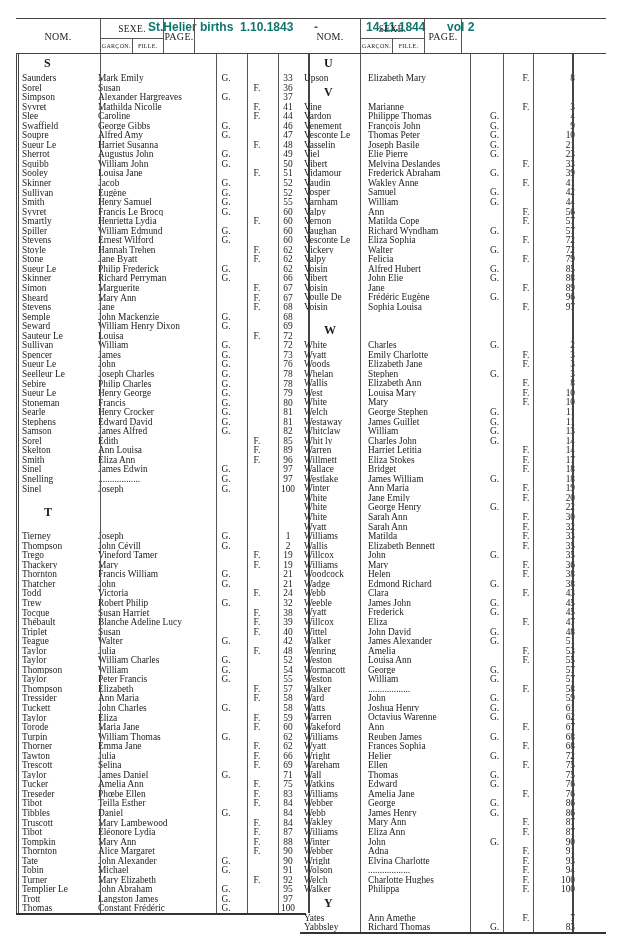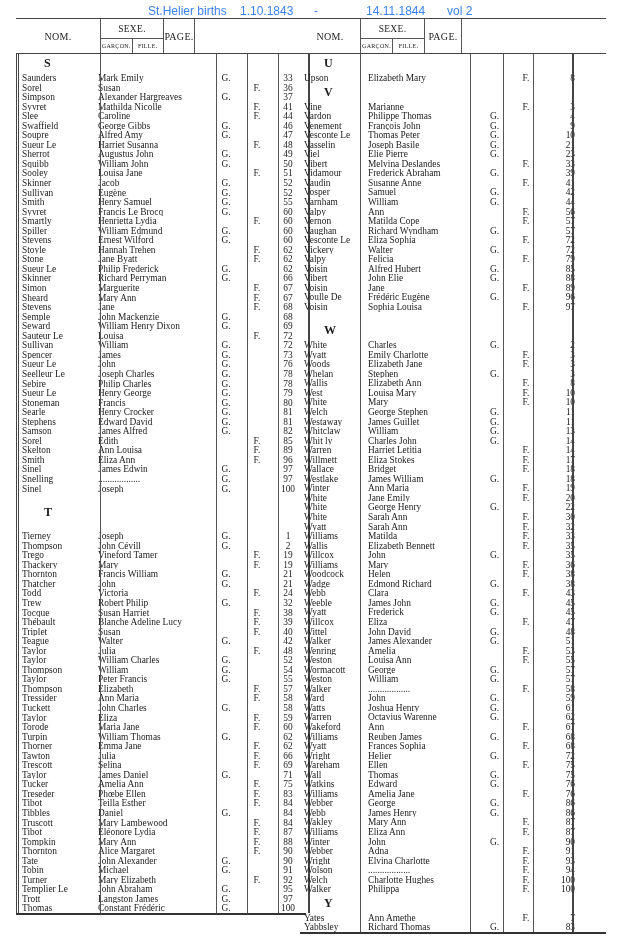--- a/index.html
+++ b/index.html
@@ -1,17 +1,17 @@
 <!DOCTYPE html>
 <html><head>
 <meta charset="utf-8">
 <style>
   html, body { margin:0; padding:0; background:#fff; }
   body { width:624px; height:950px; position:relative; overflow:hidden; font-family:"Liberation Serif","DejaVu Serif",serif; color:#1c1c1c; }
-  .title { position:absolute; top:4px; font-family:"Liberation Sans","DejaVu Sans",sans-serif; font-weight:normal; font-size:12px; color:#3b82f6; white-space:nowrap; }
+  .title { position:absolute; top:20px; font-family:"Liberation Sans","DejaVu Sans",sans-serif; font-weight:bold; font-size:12px; color:#0f766e; white-space:nowrap; }
   .page { position:absolute; left:0; top:0; width:624px; height:950px; }
   .col { position:absolute; top:18px; }
   .col.left { left:16px; width:290px; }
   .col.right { left:300px; width:306px; }
   .hdr { position:relative; height:34px; border-top:1.5px solid #444; border-bottom:1.5px solid #444; display:flex; }
   .hdr .c { border-right:1px solid #555; position:relative; font-size:10px; font-weight:normal; letter-spacing:0.3px; text-transform:uppercase; display:flex; align-items:center; justify-content:center; }
   .hdr .sexe { flex-direction:column; padding:0; }
   .hdr .sexe .top { height:19px; width:100%; display:flex; align-items:center; justify-content:center; border-bottom:1px solid #555; font-size:9.5px; }
   .hdr .sexe .bot { height:14px; width:100%; display:flex; }
   .hdr .sexe .bot span { flex:1; font-size:6px; display:flex; align-items:center; justify-content:center; }
@@ -739,21 +739,21 @@
         </div>
         <div class="row">
           <span class="n w-n">Vidamour</span>
           <span class="p w-p">Frederick Abraham</span>
           <span class="g w-g">G.</span>
           <span class="f w-f"></span>
           <span class="pg w-pg">39</span>
         </div>
         <div class="row">
           <span class="n w-n">Vaudin</span>
-          <span class="p w-p">Susanne Anne</span>
+          <span class="p w-p">Wakley Anne</span>
           <span class="g w-g"></span>
           <span class="f w-f">F.</span>
           <span class="pg w-pg">41</span>
         </div>
         <div class="row">
           <span class="n w-n">Vosper</span>
           <span class="p w-p">Samuel</span>
           <span class="g w-g">G.</span>
           <span class="f w-f"></span>
           <span class="pg w-pg">42</span>

